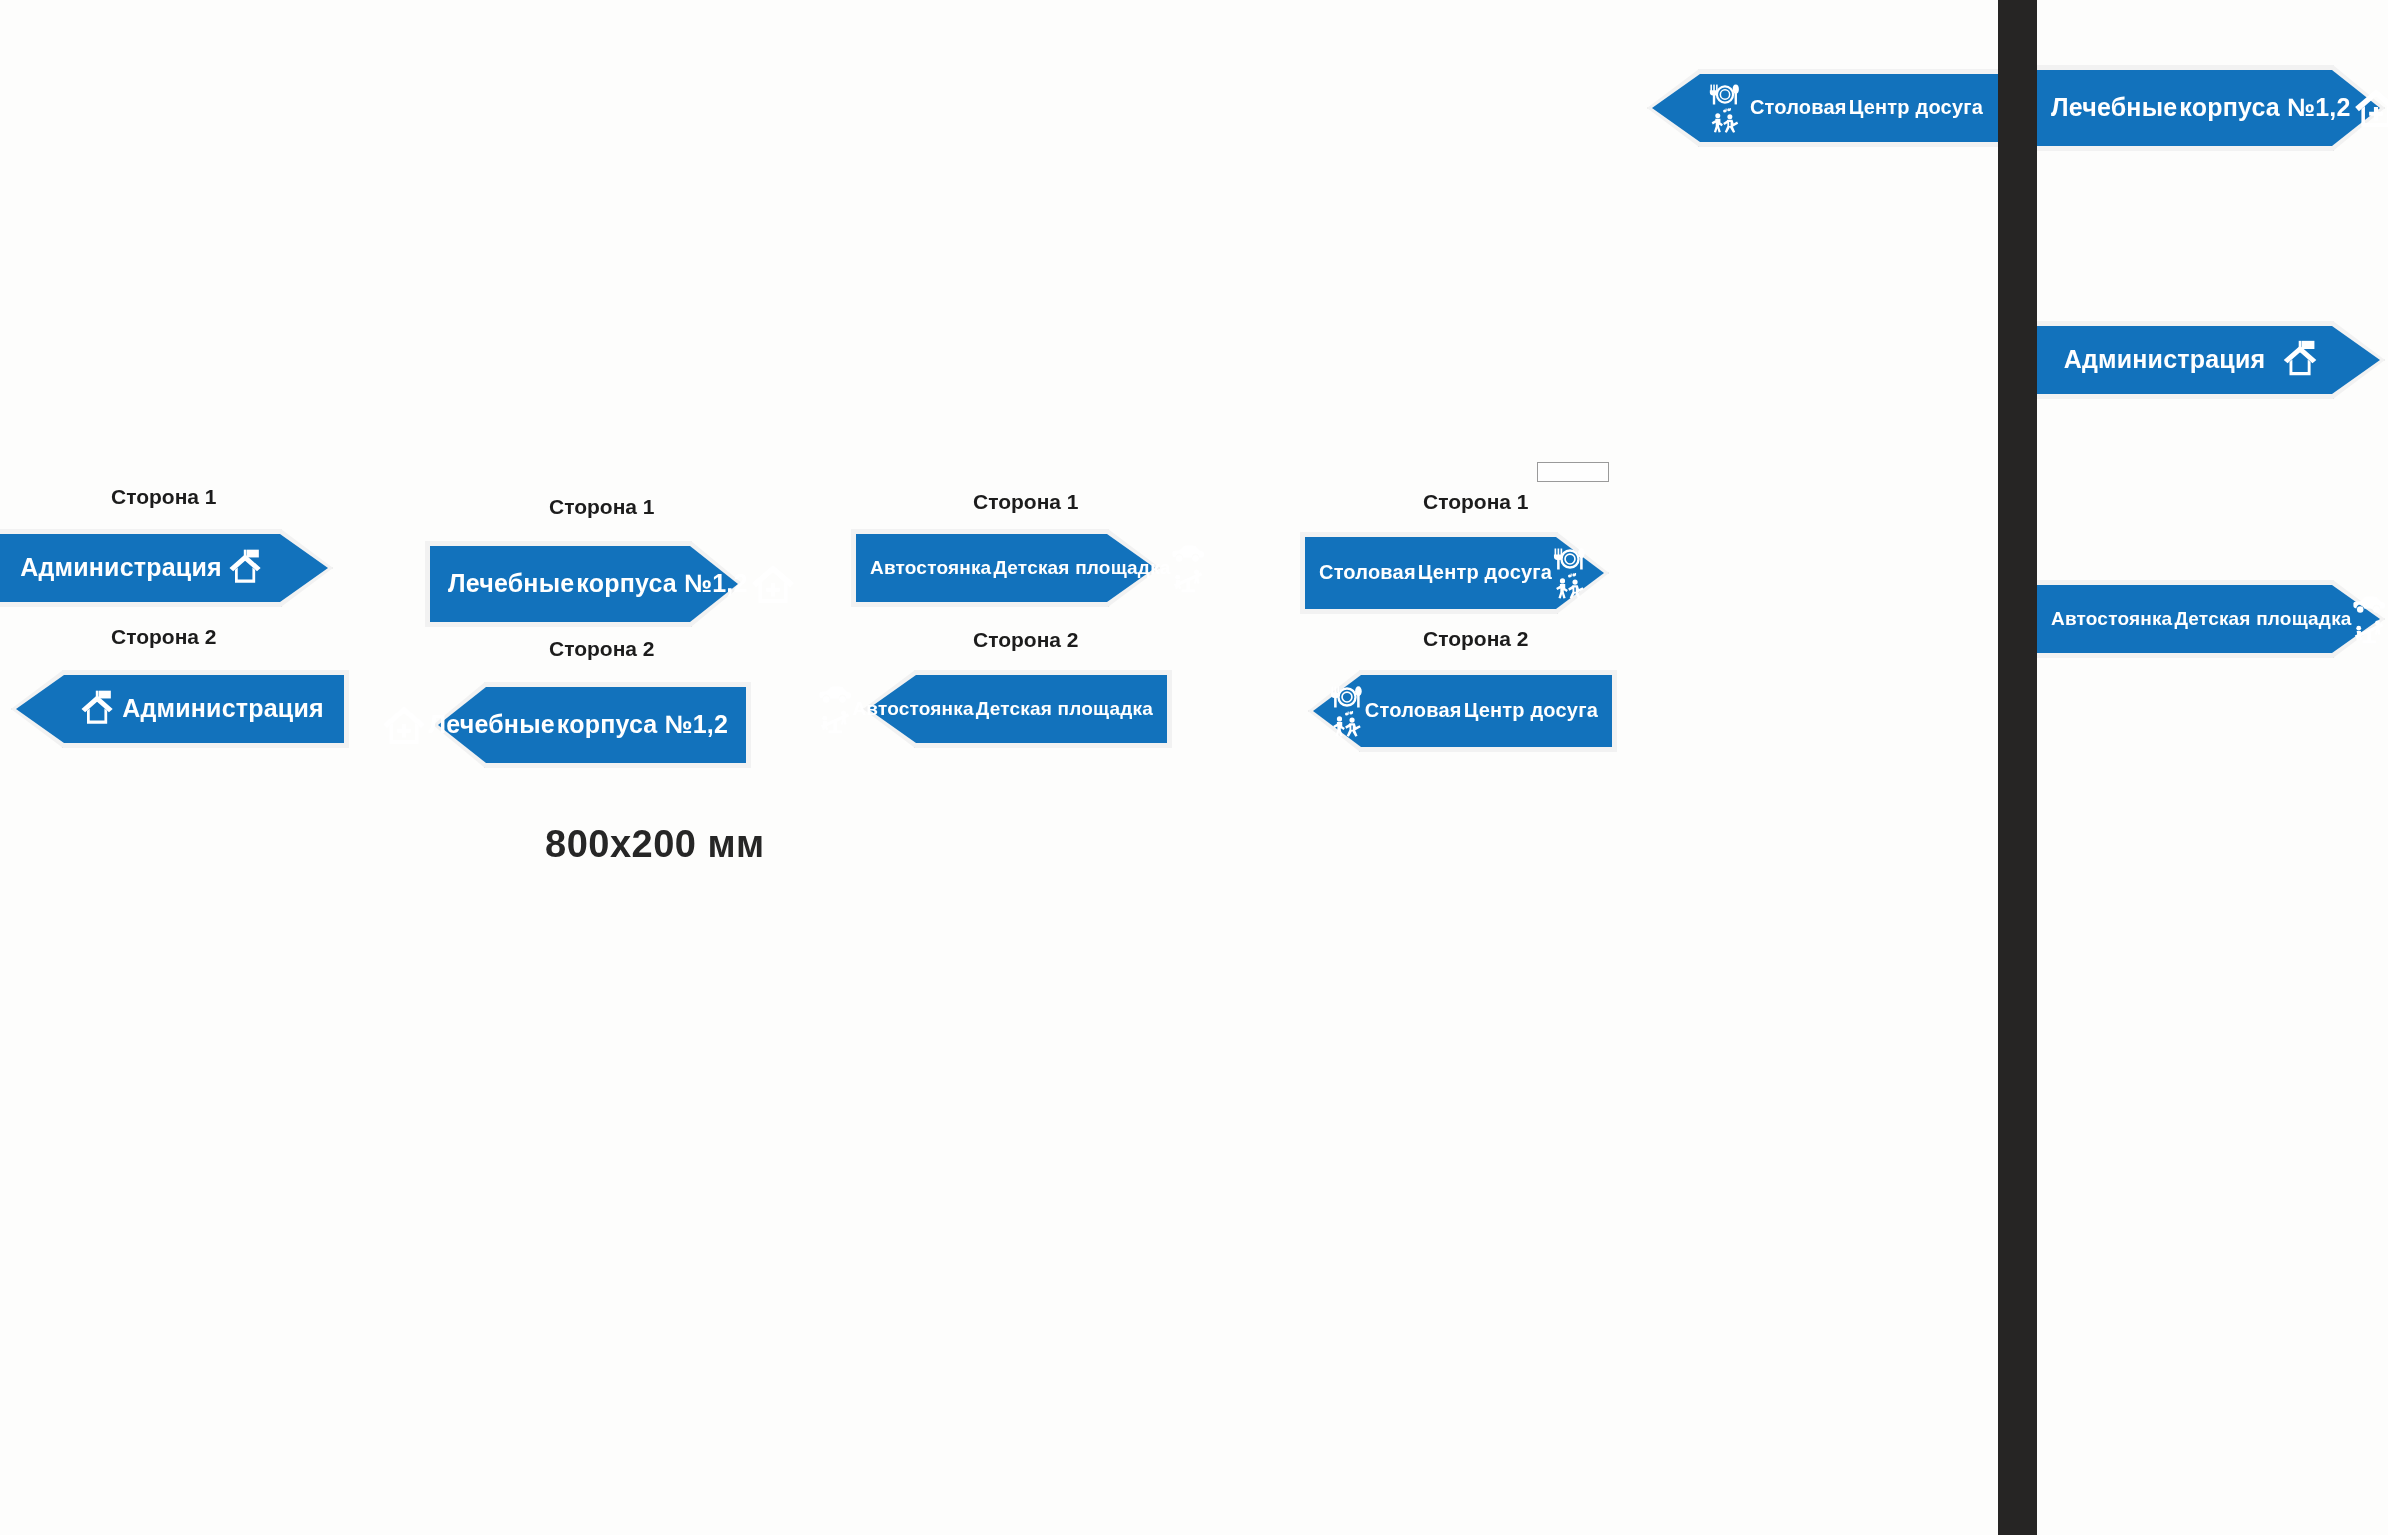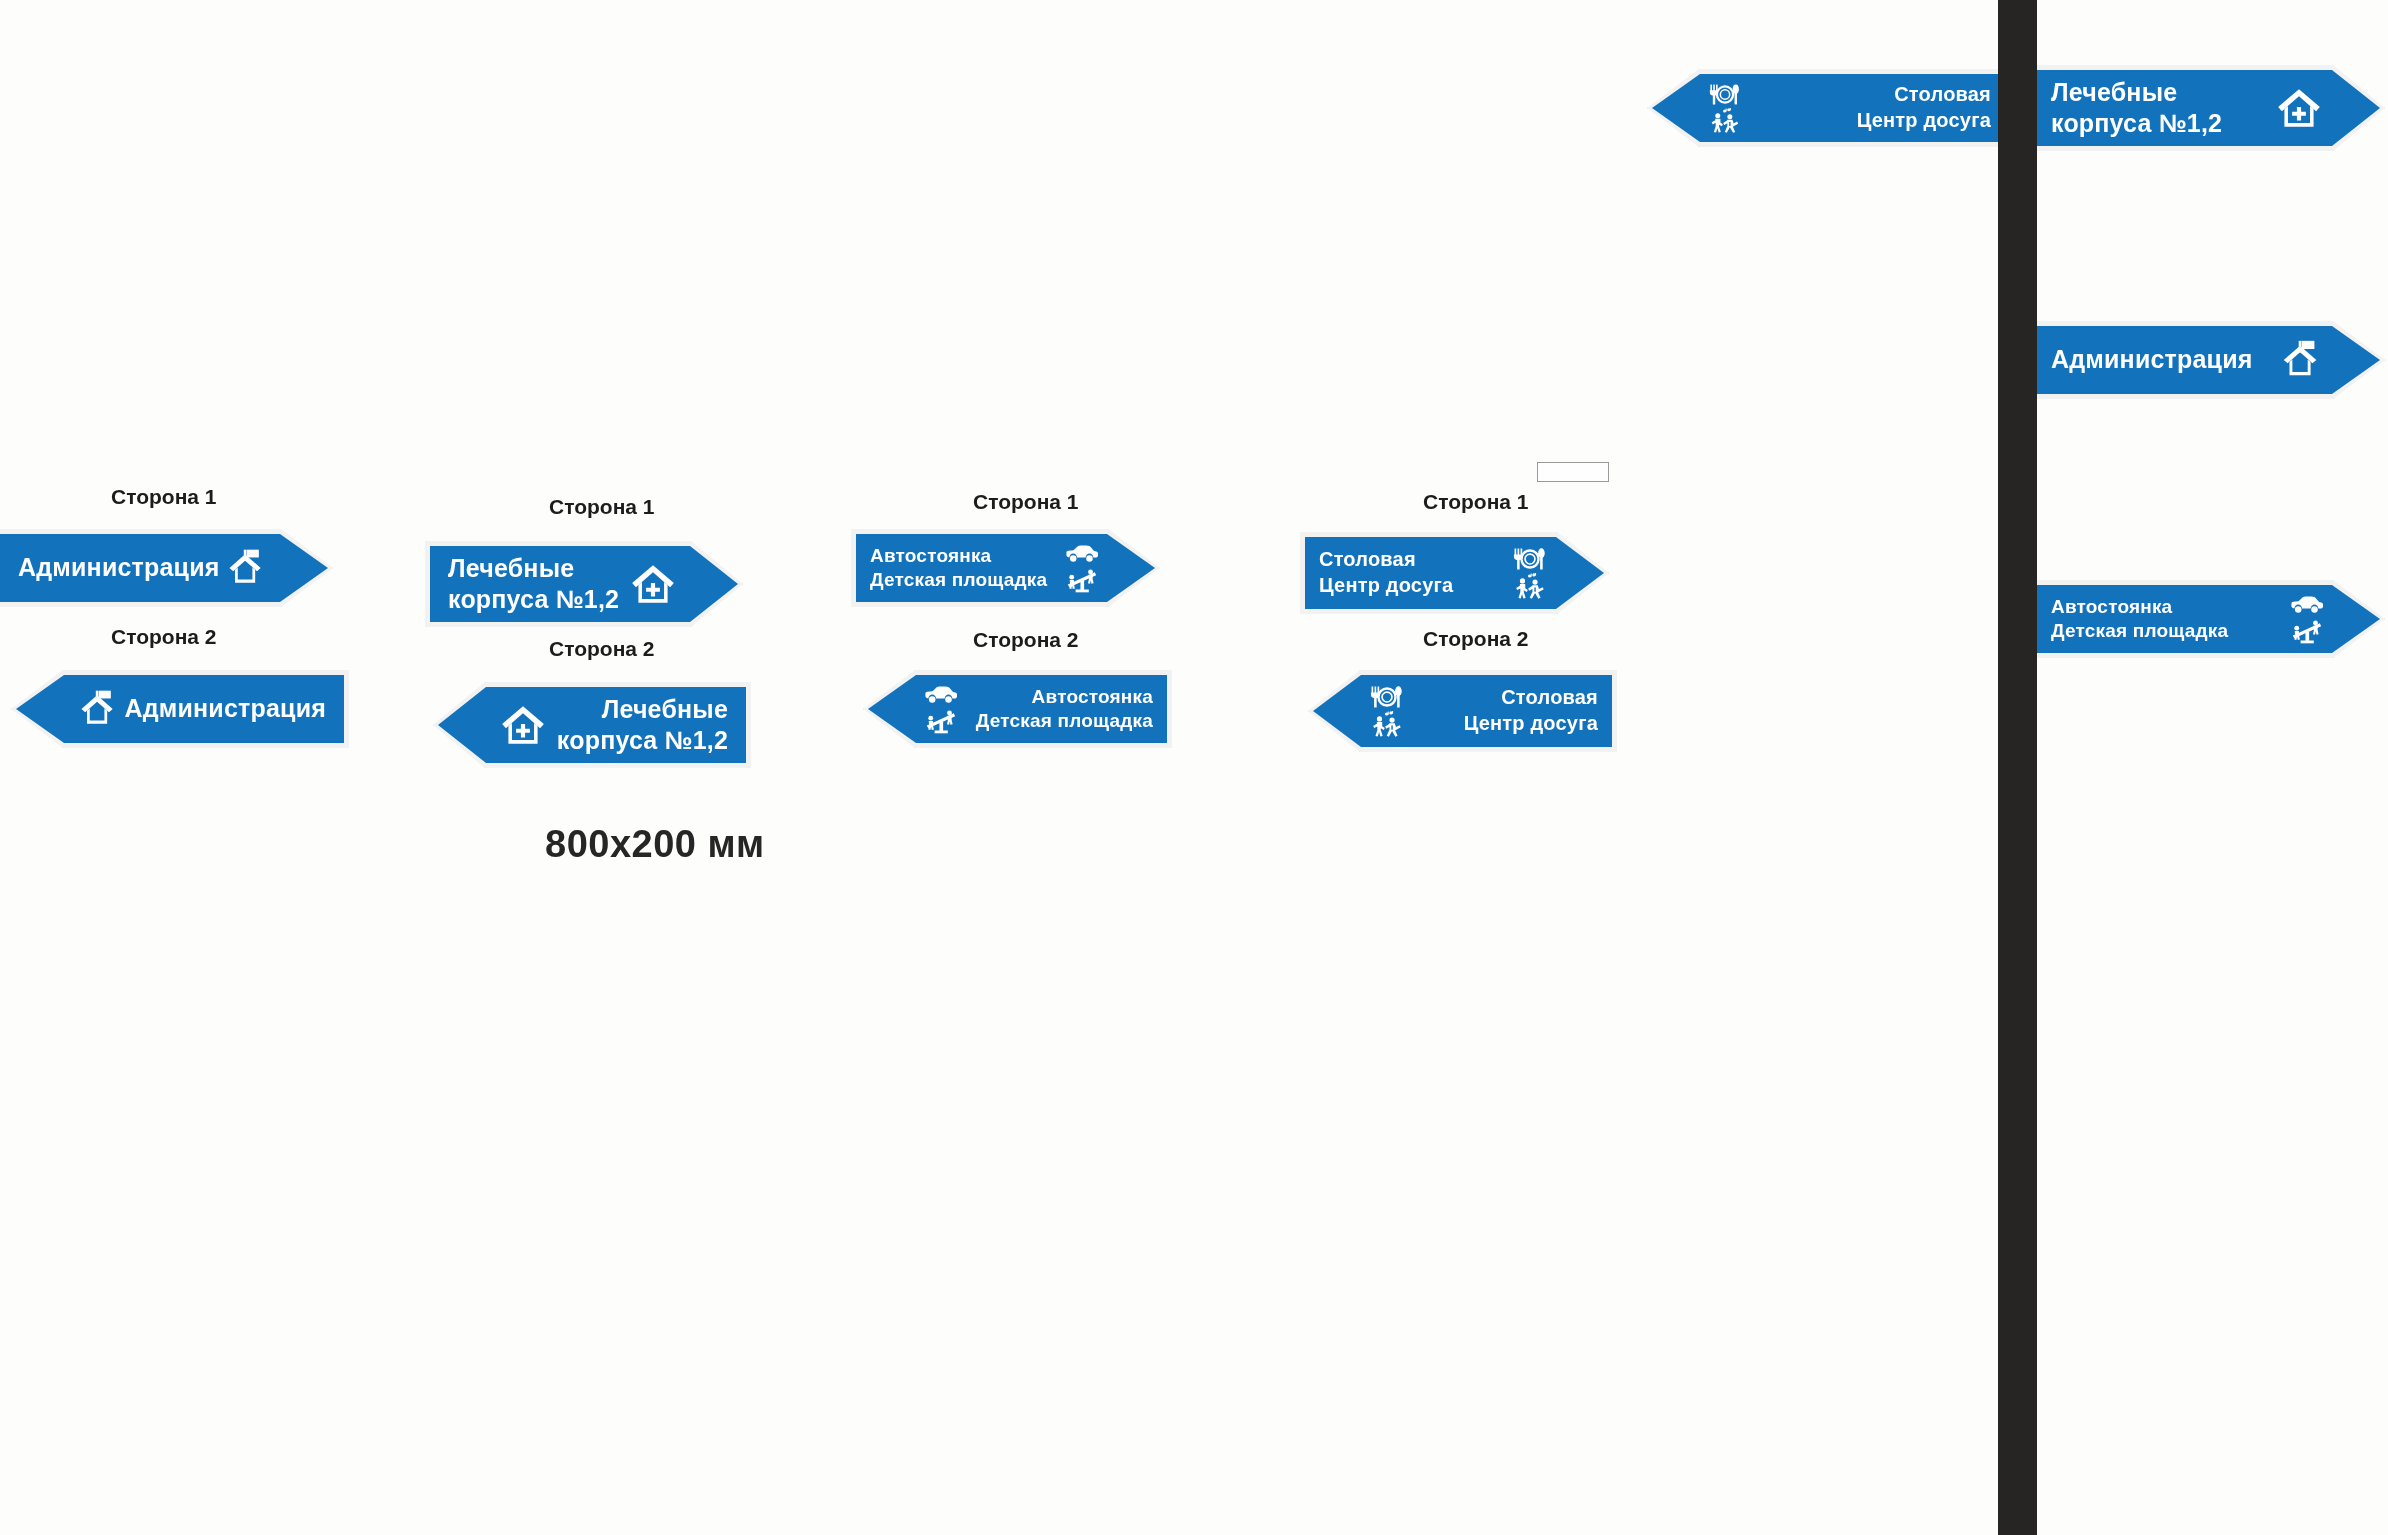--- a/index.html
+++ b/index.html
@@ -33,21 +33,21 @@
 
   .content{
     position:absolute;inset:0;
     display:flex;align-items:center;
     box-sizing:border-box;
     z-index:3;
   }
   .sign.right .content{padding:0 60px 0 18px;}
   .sign.left  .content{padding:0 18px 0 60px;}
 
-  .rows{display:flex;flex-direction:column;justify-content:center;gap:2px;flex:1;}
+  .rows{display:flex;flex-direction:row;justify-content:center;gap:2px;flex:1;}
   .row{
     color:#ffffff;
     font-weight:bold;
     white-space:nowrap;
     line-height:1.18;
     letter-spacing:0.2px;
   }
   .icons{display:flex;flex-direction:column;justify-content:center;align-items:center;gap:2px;}
 
   

